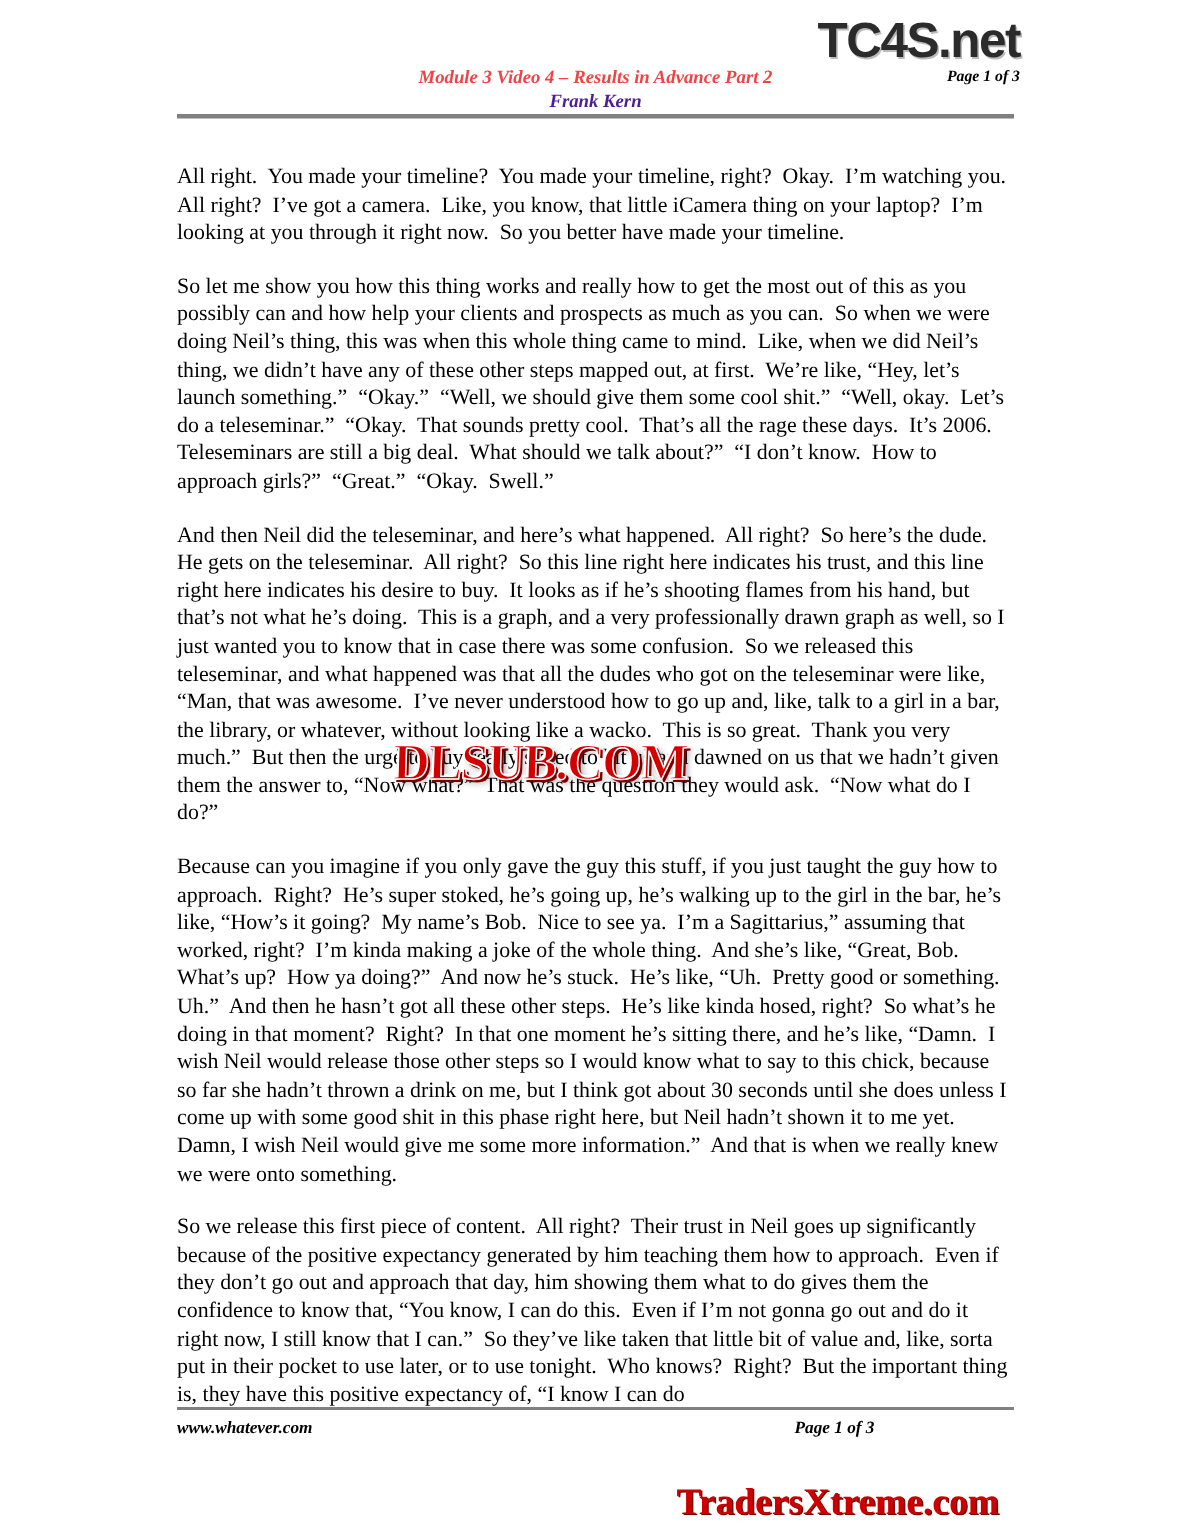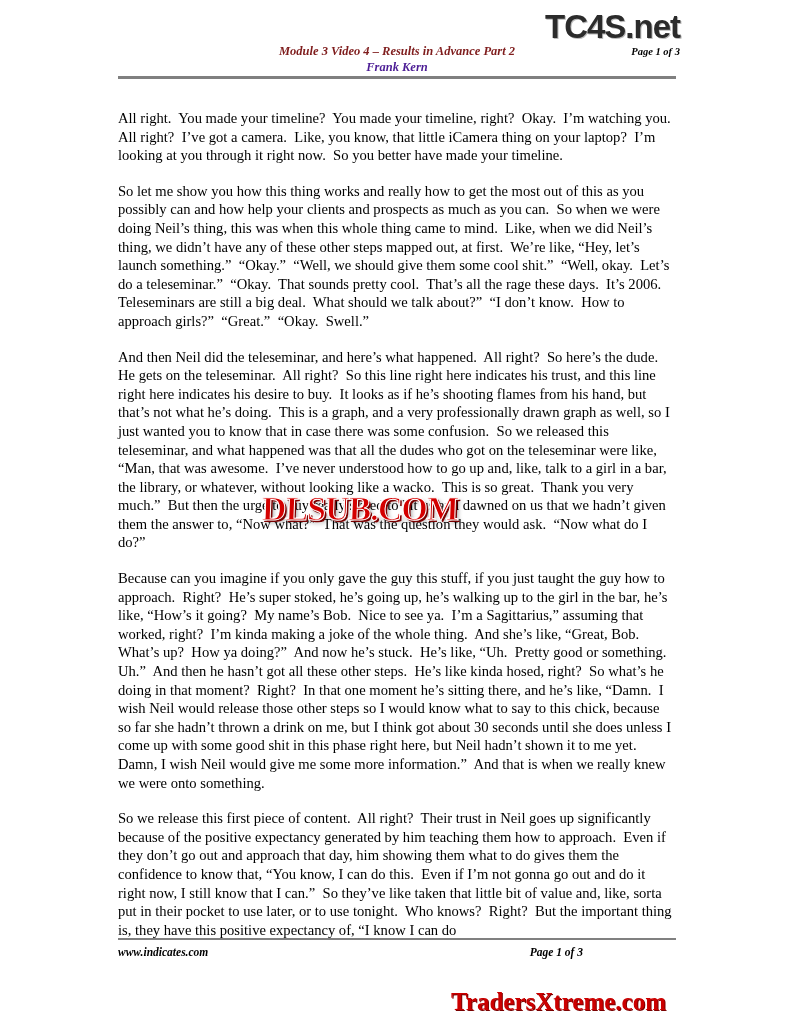--- a/index.html
+++ b/index.html
@@ -43,21 +43,21 @@
     left: 118px;
     top: 44px;
     width: 558px;
     text-align: center;
   }
   .header-title {
     font-family: "Liberation Serif", serif;
     font-weight: bold;
     font-style: italic;
     font-size: 12.5px;
-    color: #7f1d1d;
+    color: #ef4444;
     line-height: 1.25;
   }
   .header-sub {
     font-family: "Liberation Serif", serif;
     font-weight: bold;
     font-style: italic;
     font-size: 12.5px;
     color: #4c1d95;
     line-height: 1.25;
   }
@@ -180,18 +180,18 @@
     <p class="para">All right.  You made your timeline?  You made your timeline, right?  Okay.  I’m watching you.  All right?  I’ve got a camera.  Like, you know, that little iCamera thing on your laptop?  I’m looking at you through it right now.  So you better have made your timeline.</p>
     <p class="para">So let me show you how this thing works and really how to get the most out of this as you possibly can and how help your clients and prospects as much as you can.  So when we were doing Neil’s thing, this was when this whole thing came to mind.  Like, when we did Neil’s thing, we didn’t have any of these other steps mapped out, at first.  We’re like, “Hey, let’s launch something.”  “Okay.”  “Well, we should give them some cool shit.”  “Well, okay.  Let’s do a teleseminar.”  “Okay.  That sounds pretty cool.  That’s all the rage these days.  It’s 2006.  Teleseminars are still a big deal.  What should we talk about?”  “I don’t know.  How to approach girls?”  “Great.”  “Okay.  Swell.”</p>
     <p class="para">And then Neil did the teleseminar, and here’s what happened.  All right?  So here’s the dude.  He gets on the teleseminar.  All right?  So this line right here indicates his trust, and this line right here indicates his desire to buy.  It looks as if he’s shooting flames from his hand, but that’s not what he’s doing.  This is a graph, and a very professionally drawn graph as well, so I just wanted you to know that in case there was some confusion.  So we released this teleseminar, and what happened was that all the dudes who got on the teleseminar were like, “Man, that was awesome.  I’ve never understood how to go up and, like, talk to a girl in a bar, the library, or whatever, without looking like a wacko.  This is so great.  Thank you very much.”  But then the urge to buy really stated to hit us and dawned on us that we hadn’t given them the answer to, “Now what?”  That was the question they would ask.  “Now what do I do?”</p>
     <p class="para">Because can you imagine if you only gave the guy this stuff, if you just taught the guy how to approach.  Right?  He’s super stoked, he’s going up, he’s walking up to the girl in the bar, he’s like, “How’s it going?  My name’s Bob.  Nice to see ya.  I’m a Sagittarius,” assuming that worked, right?  I’m kinda making a joke of the whole thing.  And she’s like, “Great, Bob.  What’s up?  How ya doing?”  And now he’s stuck.  He’s like, “Uh.  Pretty good or something.  Uh.”  And then he hasn’t got all these other steps.  He’s like kinda hosed, right?  So what’s he doing in that moment?  Right?  In that one moment he’s sitting there, and he’s like, “Damn.  I wish Neil would release those other steps so I would know what to say to this chick, because so far she hadn’t thrown a drink on me, but I think got about 30 seconds until she does unless I come up with some good shit in this phase right here, but Neil hadn’t shown it to me yet.  Damn, I wish Neil would give me some more information.”  And that is when we really knew we were onto something.</p>
     <p class="para">So we release this first piece of content.  All right?  Their trust in Neil goes up significantly because of the positive expectancy generated by him teaching them how to approach.  Even if they don’t go out and approach that day, him showing them what to do gives them the confidence to know that, “You know, I can do this.  Even if I’m not gonna go out and do it right now, I still know that I can.”  So they’ve like taken that little bit of value and, like, sorta put in their pocket to use later, or to use tonight.  Who knows?  Right?  But the important thing is, they have this positive expectancy of, “I know I can do</p>
   </div>
 
   <div class="stamp">DLSUB.COM</div>
 
   <div class="rule-bottom"></div>
-  <div class="footer-left">www.indicates.com</div>
+  <div class="footer-left">www.whatever.com</div>
   <div class="footer-right">Page 1 of 3</div>
 
   <div class="brand-bottom">TradersXtreme.com</div>
 
 </div>
 
 </body></html>

